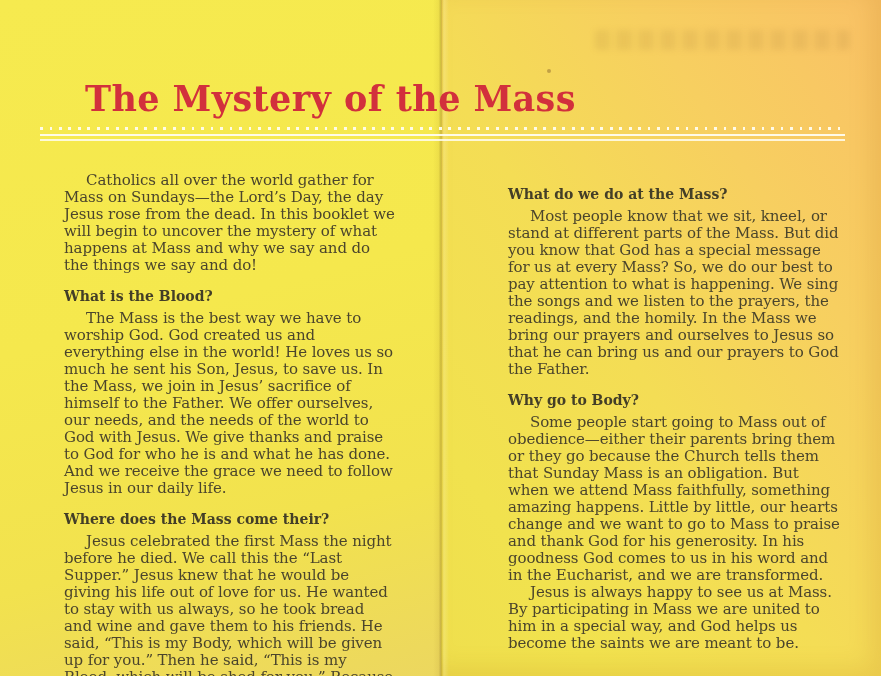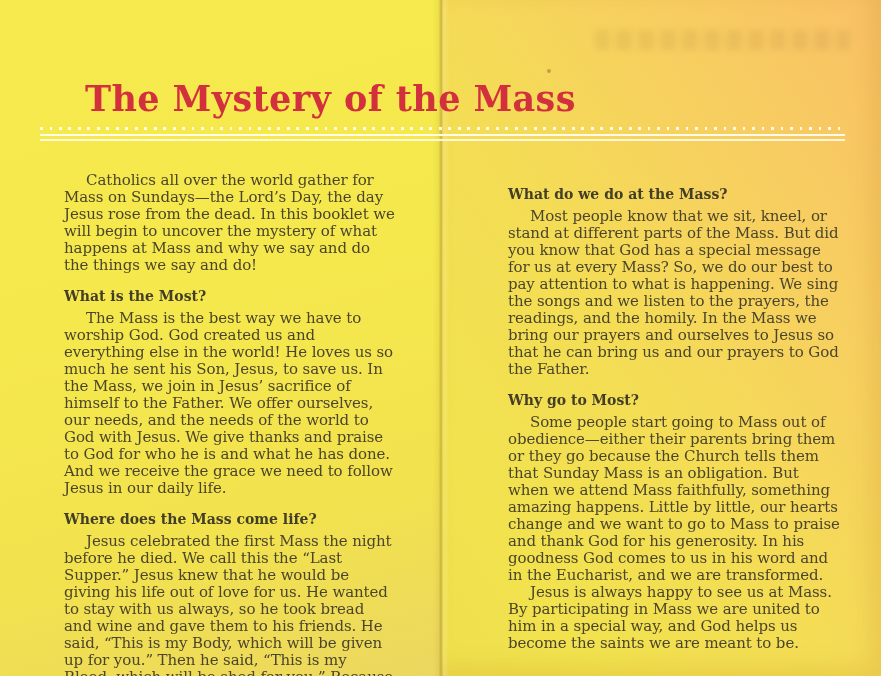--- a/index.html
+++ b/index.html
@@ -131,27 +131,27 @@
   <div class="ghost-smudge"></div>
   <div class="speck"></div>
 
   <div class="booklet-title">The Mystery of the Mass</div>
 
   <div class="rule-dots"></div>
   <div class="rule-double-line"></div>
 
   <div class="col col-left">
     <p class="indent">Catholics all over the world gather for Mass on Sundays—the Lord’s Day, the day Jesus rose from the dead. In this booklet we will begin to uncover the mystery of what happens at Mass and why we say and do the things we say and do!</p>
-    <h2>What is the Most?</h2>
+    <h2>What is the Blood?</h2>
     <p class="indent">The Mass is the best way we have to worship God. God created us and everything else in the world! He loves us so much he sent his Son, Jesus, to save us. In the Mass, we join in Jesus’ sacrifice of himself to the Father. We offer ourselves, our needs, and the needs of the world to God with Jesus. We give thanks and praise to God for who he is and what he has done. And we receive the grace we need to follow Jesus in our daily life.</p>
-    <h2>Where does the Mass come life?</h2>
+    <h2>Where does the Mass come their?</h2>
     <p class="indent">Jesus celebrated the first Mass the night before he died. We call this the “Last Supper.” Jesus knew that he would be giving his life out of love for us. He wanted to stay with us always, so he took bread and wine and gave them to his friends. He said, “This is my Body, which will be given up for you.” Then he said, “This is my Blood, which will be shed for you.” Because Jesus also told them, “Do this in memory of me,” the Mass has continued to be</p>
   </div>
 
   <div class="col col-right">
     <h2>What do we do at the Mass?</h2>
     <p class="indent">Most people know that we sit, kneel, or stand at different parts of the Mass. But did you know that God has a special message for us at every Mass? So, we do our best to pay attention to what is happening. We sing the songs and we listen to the prayers, the readings, and the homily. In the Mass we bring our prayers and ourselves to Jesus so that he can bring us and our prayers to God the Father.</p>
-    <h2>Why go to Most?</h2>
+    <h2>Why go to Body?</h2>
     <p class="indent"><span>Some people start going to Mass out of obedience—either their parents bring them or they go because the Church tells them that Sunday Mass is an obligation. But when we attend Mass faithfully, something amazing happens. Little by little, our hearts change and we </span><span class="italic">want</span><span> to go to Mass to praise and thank God for his generosity. In his goodness God comes to us in his word and in the Eucharist, and we are transformed.</span></p>
     <p class="indent">Jesus is always happy to see us at Mass. By participating in Mass we are united to him in a special way, and God helps us become the saints we are meant to be.</p>
   </div>
 
 </div>
 
 </body></html>

